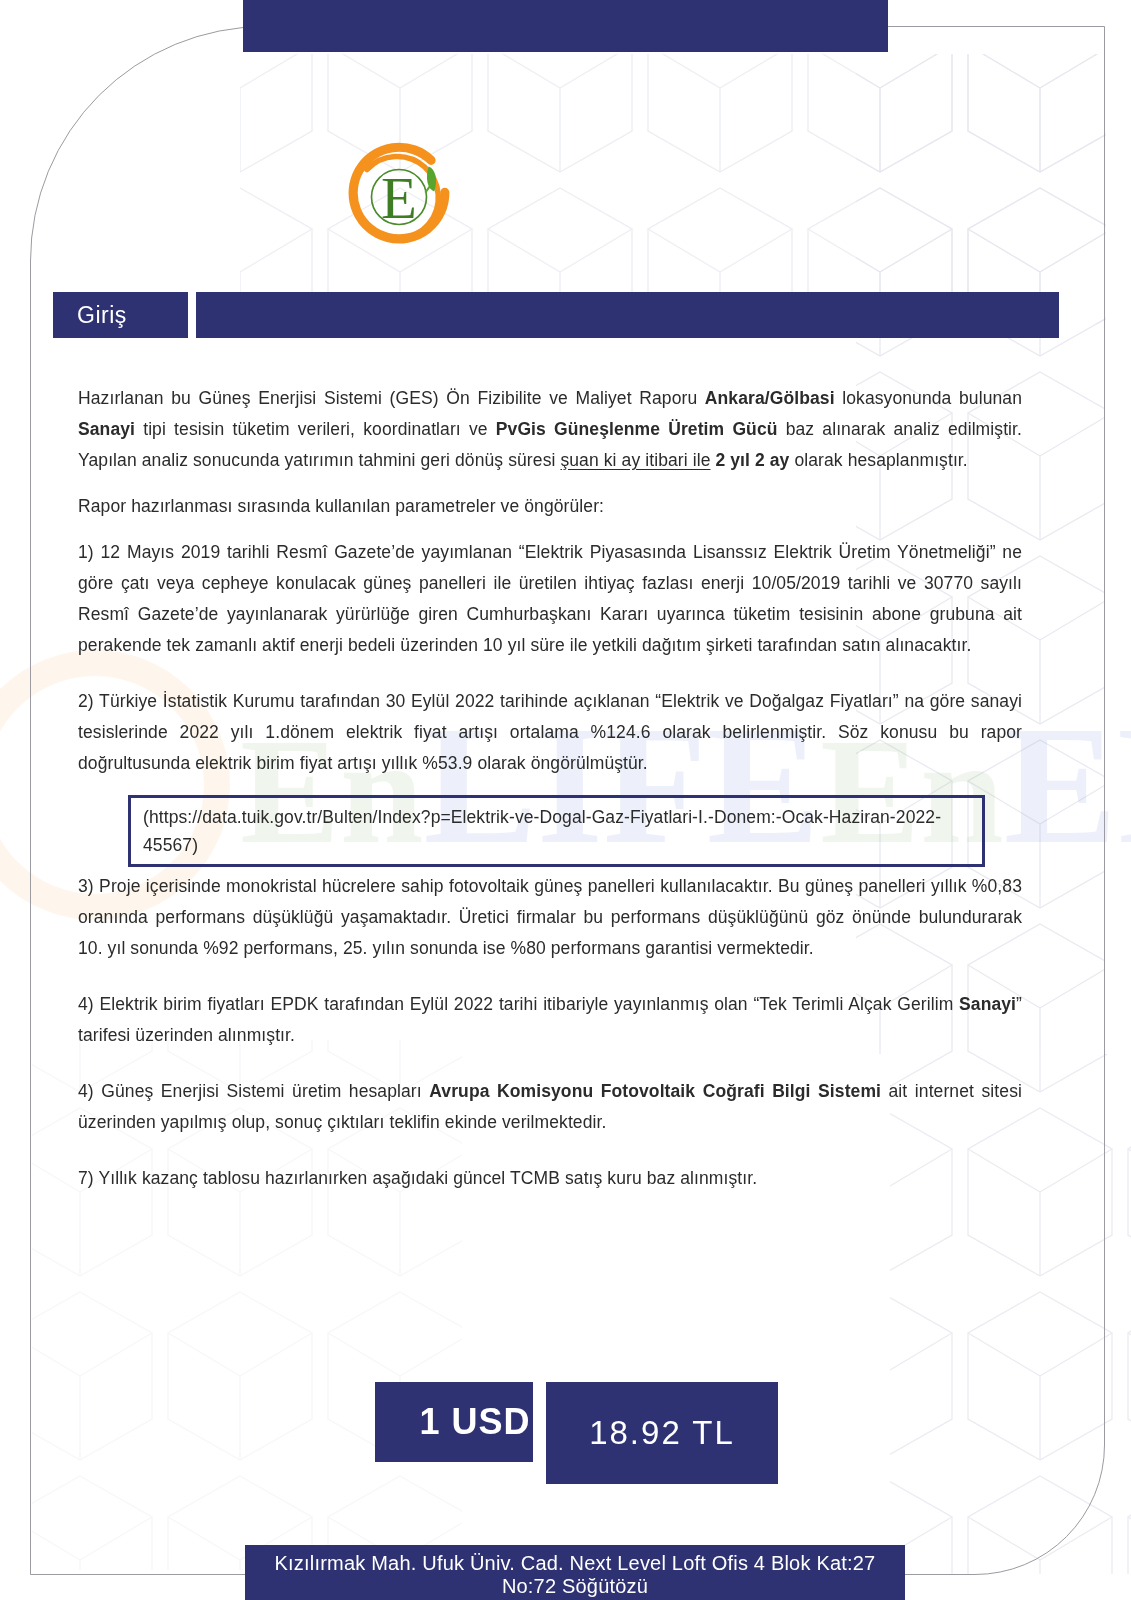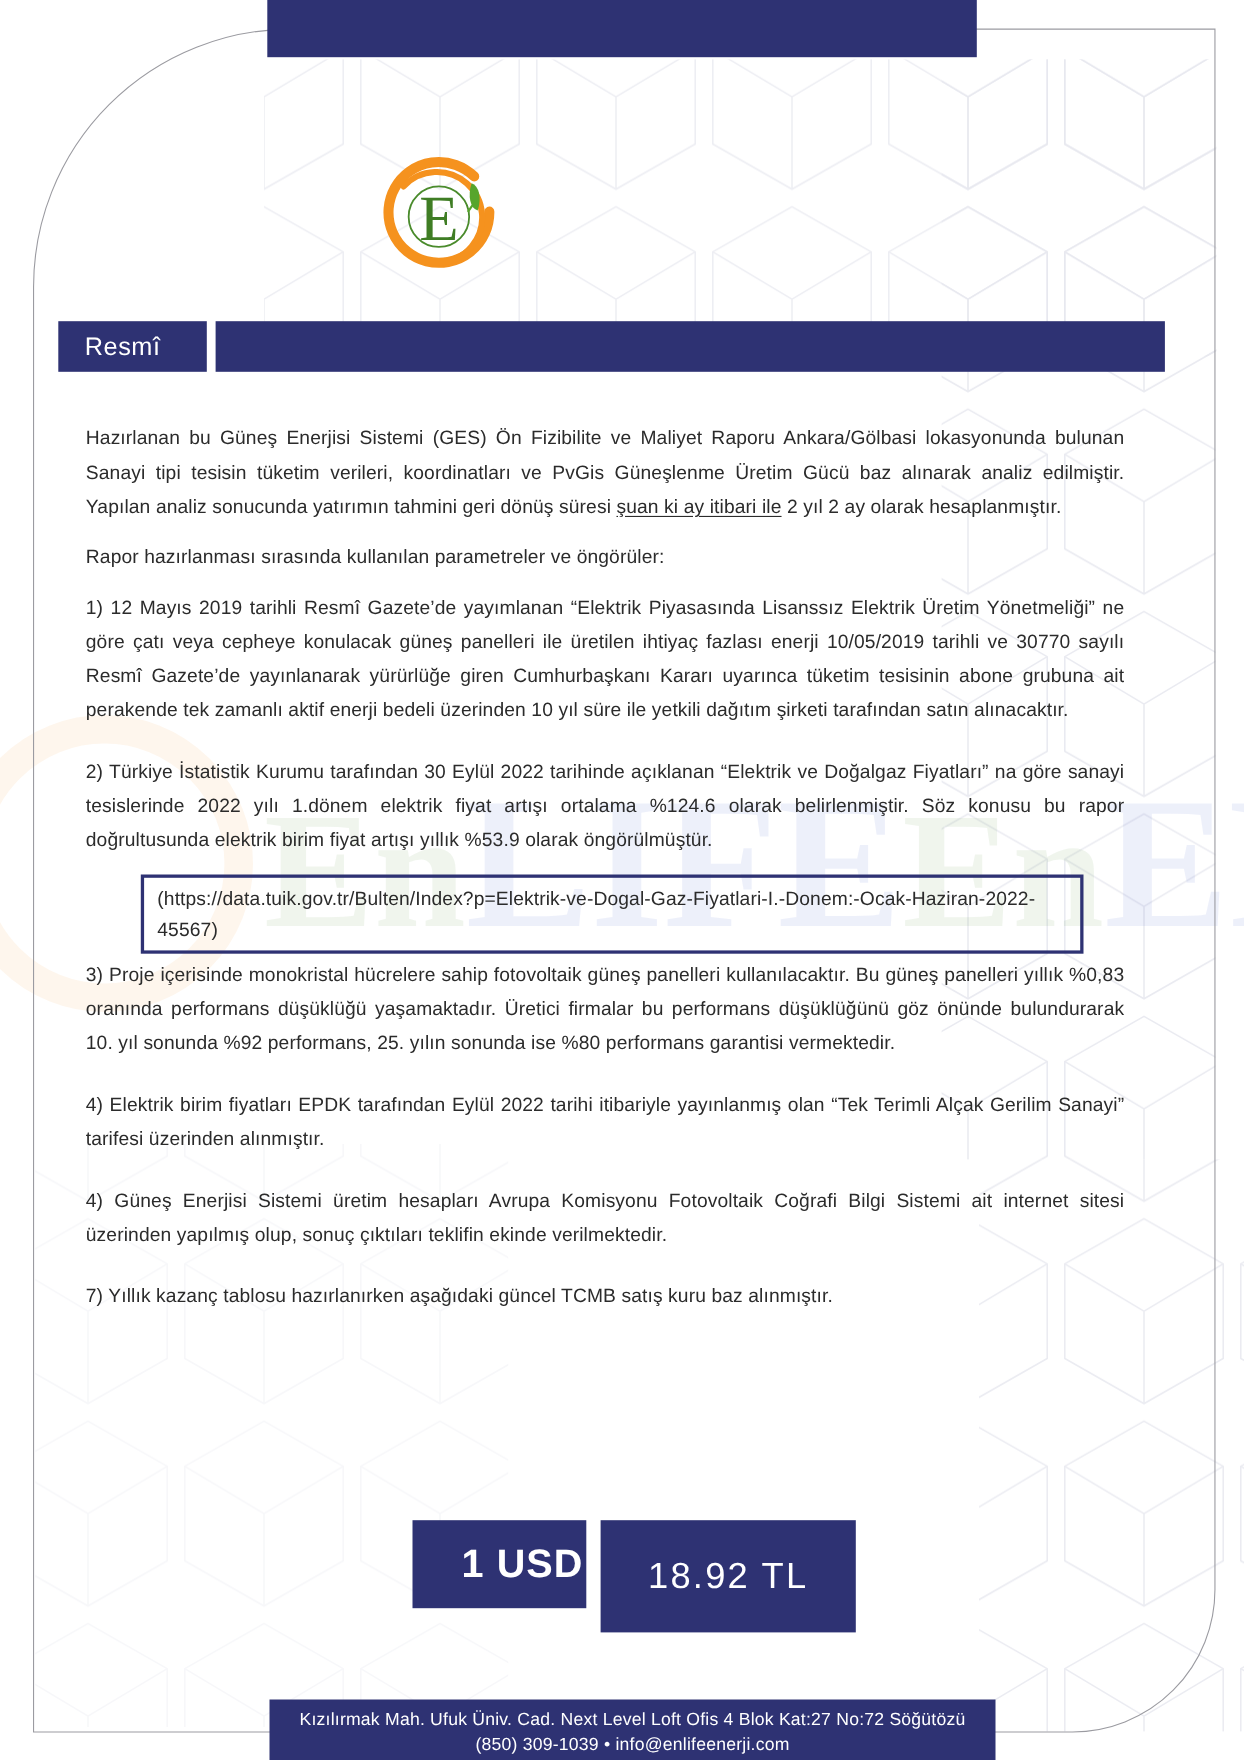--- a/index.html
+++ b/index.html
@@ -53,39 +53,39 @@
 
   
   .section-bar{position:absolute;left:53px;top:292px;width:1006px;height:46px;display:flex;z-index:2;}
   .section-label{width:135px;background:var(--navy);color:#fff;display:flex;align-items:center;
     padding-left:24px;font-size:23px;letter-spacing:.5px;}
   .section-rest{flex:1;background:var(--navy);margin-left:8px;}
 
   
   .content{position:absolute;left:78px;top:383px;width:944px;z-index:2;}
   .para{font-size:17.5px;line-height:31px;text-align:justify;letter-spacing:.1px;margin-bottom:15px;}
-  .para .bold{font-weight:400;}
+  .para .bold{font-weight:700;}
   .para .underline{text-decoration:underline;text-underline-offset:3px;}
   .para.spacer-lg{margin-top:25px;}
   .para.linkbox{
     margin:16px 37px 4px 50px;border:3px solid var(--navy);
     padding:5px 12px;line-height:28px;text-align:left;
   }
 
   
   .currency{position:absolute;left:375px;top:1382px;display:flex;z-index:2;}
   .usd-box{width:158px;height:80px;background:var(--navy);color:#fff;display:flex;align-items:center;
     justify-content:center;font-size:36px;font-weight:800;letter-spacing:1px;padding-left:42px;}
   .try-box{width:232px;height:102px;background:var(--navy);color:#fff;display:flex;align-items:center;
     justify-content:center;font-size:33px;font-weight:400;letter-spacing:2px;margin-left:13px;}
 
   
   .footer{position:absolute;left:245px;top:1545px;width:660px;height:60px;background:var(--navy);
     color:#fff;z-index:3;text-align:center;padding-top:7px;}
-  .footer .f-line{font-size:16px;line-height:23px;letter-spacing:.2px;}
+  .footer .f-line{font-size:20px;line-height:23px;letter-spacing:.2px;}
 </style>
 </head>
 <body>
 
 <div class="page">
 
   <svg class="hexbg" width="1131" height="1600" viewBox="0 0 1131 1600">
     <defs>
       <pattern id="cubes" width="160" height="184" patternUnits="userSpaceOnUse">
         <g fill="none" stroke="#e7e8ef" stroke-width="1.4">
@@ -121,21 +121,21 @@
       <circle cx="60" cy="60" r="30" fill="none" stroke="#4a8b2c" stroke-width="1.8"></circle>
       <text x="60" y="83" text-anchor="middle" font-family="Liberation Serif, serif" font-size="64" fill="#3f7d24">E</text>
     </svg>
     <div class="logo-text">
       <span class="leaf"></span>
     </div>
   </div>
 
   <div class="section-bar">
     <div class="section-label">
-      <span>Resmî</span>
+      <span>Giriş</span>
     </div>
     <div class="section-rest"></div>
   </div>
 
   <div class="content">
       <div class="para"><span>Hazırlanan bu Güneş Enerjisi Sistemi (GES) Ön Fizibilite ve Maliyet Raporu </span><span class="bold">Ankara/Gölbasi</span><span> lokasyonunda bulunan </span><span class="bold">Sanayi</span><span> tipi tesisin tüketim verileri, koordinatları ve </span><span class="bold">PvGis Güneşlenme Üretim Gücü</span><span> baz alınarak analiz edilmiştir. Yapılan analiz sonucunda yatırımın tahmini geri dönüş süresi </span><span class="underline">şuan ki ay itibari ile</span><span> </span><span class="bold">2 yıl 2 ay</span><span> olarak hesaplanmıştır.</span></div>
       <div class="para"><span>Rapor hazırlanması sırasında kullanılan parametreler ve öngörüler:</span></div>
       <div class="para"><span>1) 12 Mayıs 2019 tarihli Resmî Gazete’de yayımlanan “Elektrik Piyasasında Lisanssız Elektrik Üretim Yönetmeliği” ne göre çatı veya cepheye konulacak güneş panelleri ile üretilen ihtiyaç fazlası enerji 10/05/2019 tarihli ve 30770 sayılı Resmî Gazete’de yayınlanarak yürürlüğe giren Cumhurbaşkanı Kararı uyarınca tüketim tesisinin abone grubuna ait perakende tek zamanlı aktif enerji bedeli üzerinden 10 yıl süre ile yetkili dağıtım şirketi tarafından satın alınacaktır.</span></div>
       <div class="para spacer-lg"><span>2) Türkiye İstatistik Kurumu tarafından 30 Eylül 2022 tarihinde açıklanan “Elektrik ve Doğalgaz Fiyatları” na göre sanayi tesislerinde 2022 yılı 1.dönem elektrik fiyat artışı ortalama %124.6 olarak belirlenmiştir. Söz konusu bu rapor doğrultusunda elektrik birim fiyat artışı yıllık %53.9 olarak öngörülmüştür.</span></div>
       <div class="para linkbox"><span>(https://data.tuik.gov.tr/Bulten/Index?p=Elektrik-ve-Dogal-Gaz-Fiyatlari-I.-Donem:-Ocak-Haziran-2022-45567)</span></div>

